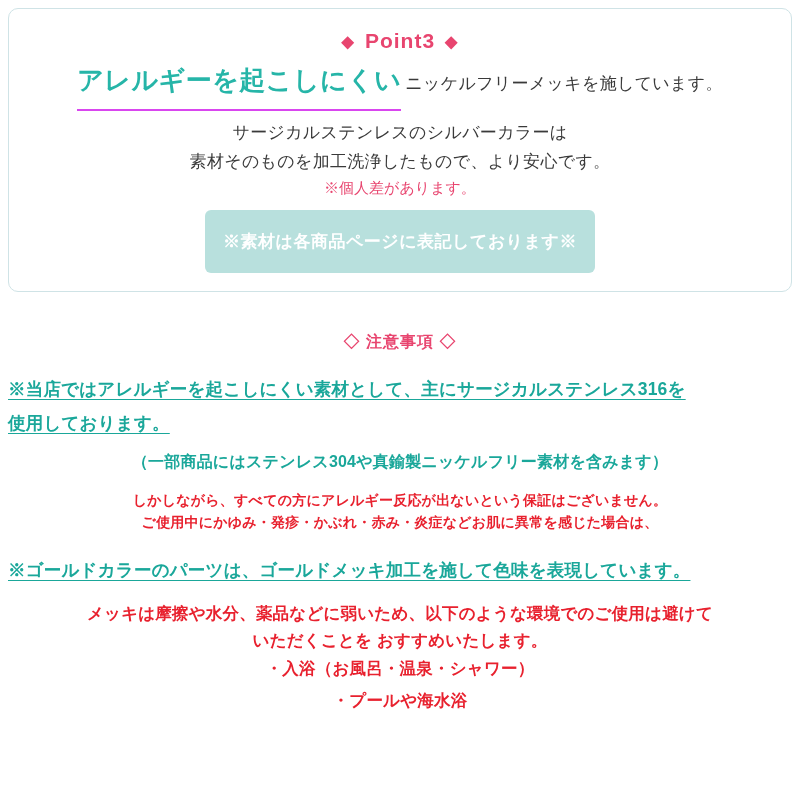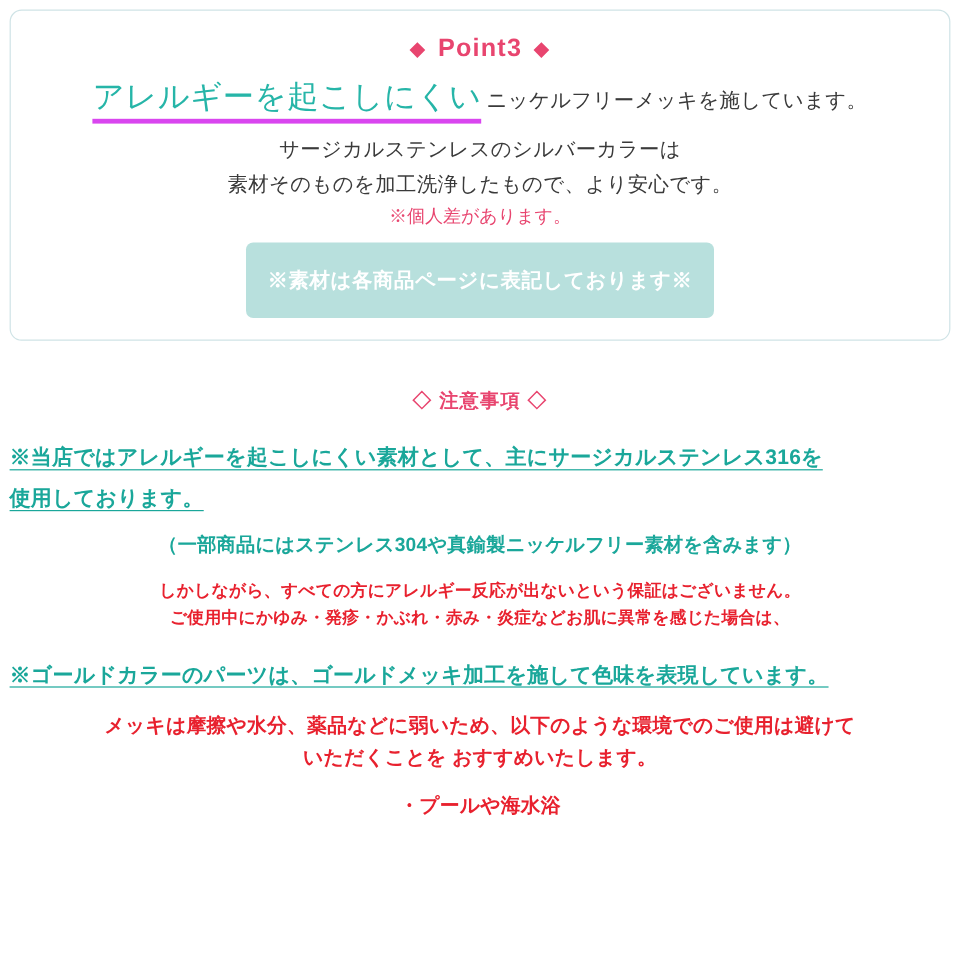--- a/index.html
+++ b/index.html
@@ -77,24 +77,24 @@
   }
   .emph-row {
     display: flex;
     justify-content: center;
     align-items: baseline;
     margin: 0 0 10px 0;
     flex-wrap: nowrap;
   }
   .emph-big {
     font-size: 26px;
-    font-weight: normal;
+    font-weight: bold;
     color: #26b5a8;
-    border-bottom: 4px solid #d946ef;
-    padding-bottom: 1px;
+    border-bottom: 2px solid #d946ef;
+    padding-bottom: 11px;
     letter-spacing: 0.5px;
   }
   .emph-rest {
     font-size: 17px;
     color: #3a3a3a;
     margin-left: 4px;
     letter-spacing: 0.3px;
   }
   .sub-line {
     font-size: 17px;
@@ -174,21 +174,21 @@
     text-decoration-thickness: 1px;
     margin-bottom: 16px;
     letter-spacing: 0.2px;
   }
   .red-center {
     text-align: center;
     color: #e8212e;
     font-size: 16.5px;
     font-weight: bold;
     line-height: 1.62;
-    margin: 0 40px 12px 40px;
+    margin: 0 40px 0 40px;
     letter-spacing: 0.2px;
   }
   .bullet-list {
     list-style: none;
     margin: 0;
     padding: 0;
     color: #e8212e;
     font-size: 16.5px;
     font-weight: bold;
     line-height: 1.9;
@@ -242,18 +242,19 @@
     </div>
 
     <div class="gold-head">※ゴールドカラーのパーツは、ゴールドメッキ加工を施して色味を表現しています。</div>
 
     <div class="red-center">
       <div>メッキは摩擦や水分、薬品などに弱いため、以下のような環境でのご使用は避けて</div>
       <div>いただくことを おすすめいたします。</div>
     </div>
 
     <ul class="bullet-list">
+      <li>・入浴（お風呂・温泉・シャワー）</li>
       <li>・プールや海水浴</li>
 
     </ul>
   </div>
 
 </div>
 
 </body></html>

